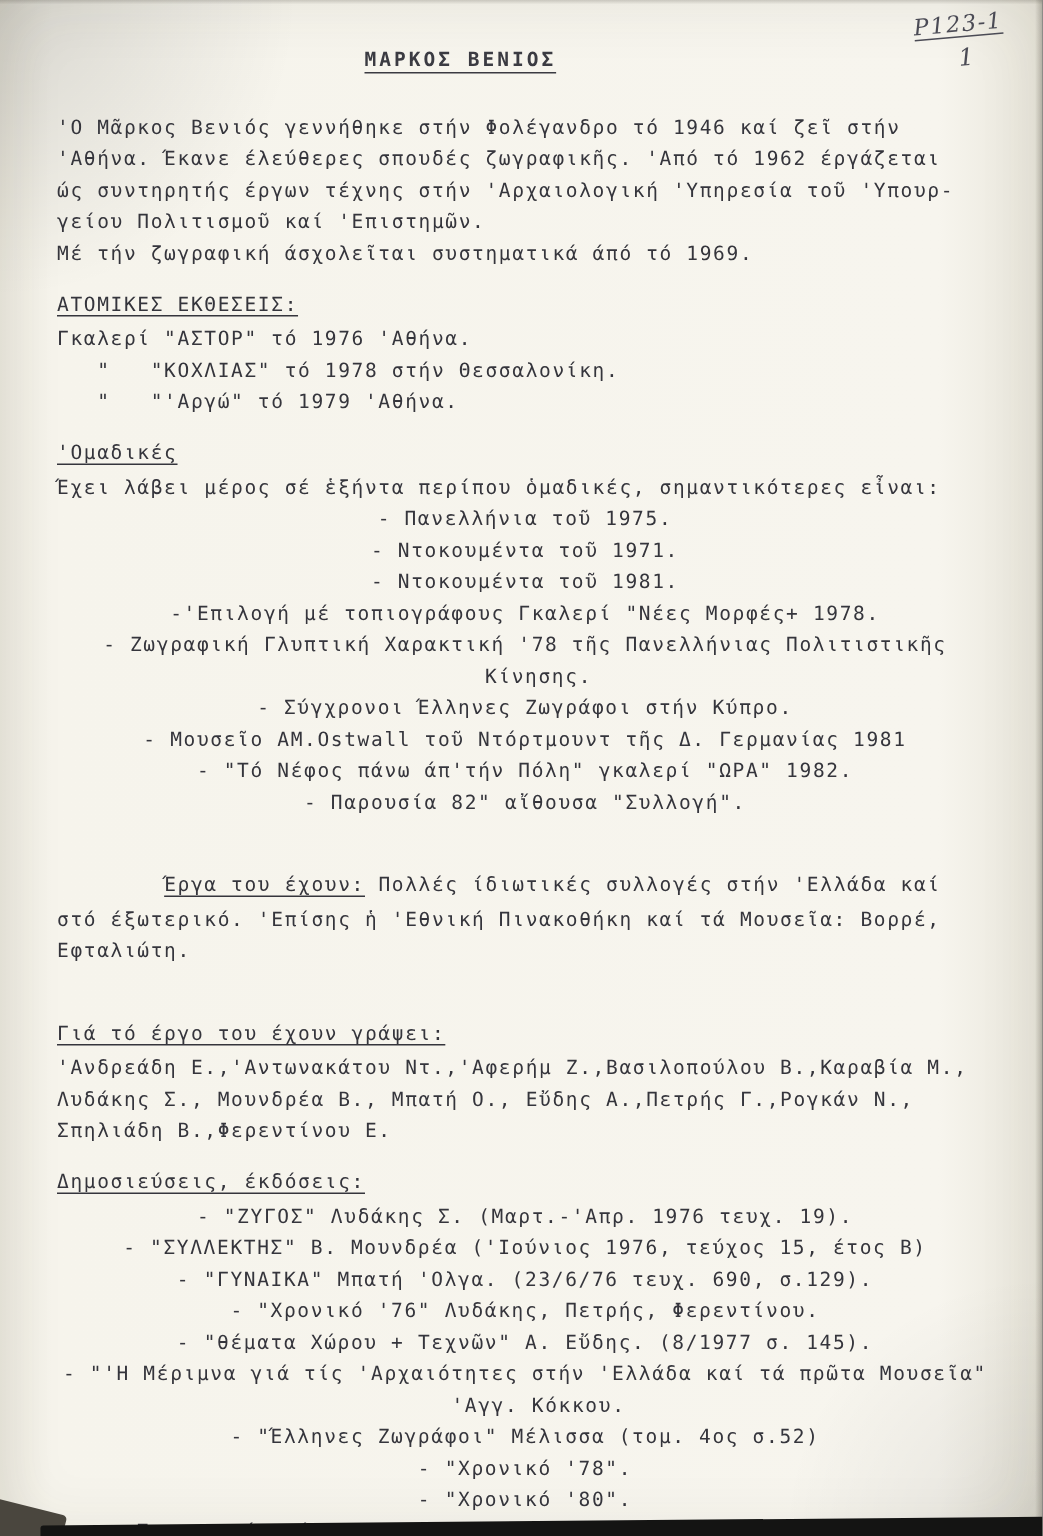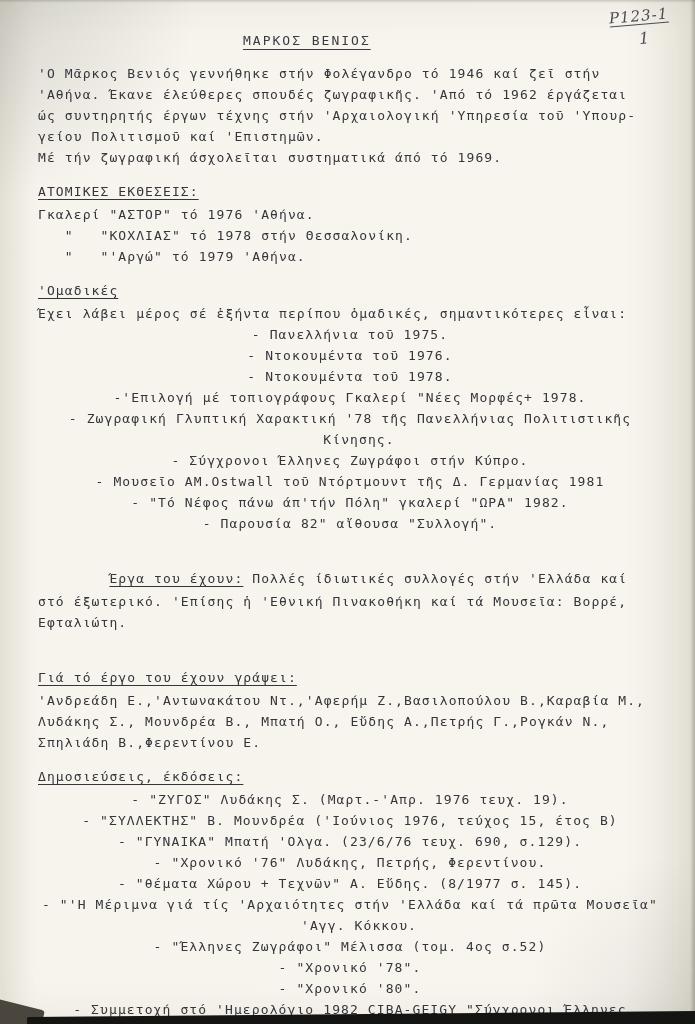--- a/index.html
+++ b/index.html
@@ -20,25 +20,25 @@
     letter-spacing: 1.1px;
     box-shadow: inset 0 0 45px rgba(60,55,40,0.10);
   }
   .content {
     position: absolute;
     top: 30px; left: 38px; right: 33px;
   }
   .title {
     display: inline-block;
     margin-left: 205px;
-    margin-bottom: 12px;
+    margin-bottom: 24px;
     text-decoration: underline;
     text-underline-offset: 4px;
     letter-spacing: 2px;
-    font-weight: normal;
+    font-weight: bold;
     color: #3b3b42;
   }
   .line, .item, .para { white-space: pre-wrap; }
   .section { margin-top: 13px; }
   .heading {
     display: inline-block;
     text-decoration: underline;
     text-underline-offset: 3px;
     margin-bottom: 2px;
   }
@@ -110,22 +110,22 @@
       <div><span class="heading">ΑΤΟΜΙΚΕΣ ΕΚΘΕΣΕΙΣ:</span></div>
       <div class="line">Γκαλερί "ΑΣΤΟΡ" τό 1976 'Αθήνα.</div>
       <div class="line">   "   "ΚΟΧΛΙΑΣ" τό 1978 στήν Θεσσαλονίκη.</div>
       <div class="line">   "   "'Αργώ" τό 1979 'Αθήνα.</div>
     </div>
 
     <div class="section">
       <div><span class="heading">'Ομαδικές</span></div>
       <div class="line">Έχει λάβει μέρος σέ ἑξήντα περίπου ὁμαδικές, σημαντικότερες εἶναι:</div>
       <div class="item">- Πανελλήνια τοῦ 1975.</div>
-      <div class="item">- Ντοκουμέντα τοῦ 1976.</div>
-      <div class="item">- Ντοκουμέντα τοῦ 1978.</div>
+      <div class="item">- Ντοκουμέντα τοῦ 1971.</div>
+      <div class="item">- Ντοκουμέντα τοῦ 1981.</div>
       <div class="item">-'Επιλογή μέ τοπιογράφους Γκαλερί "Νέες Μορφές+ 1978.</div>
       <div class="item">- Ζωγραφική Γλυπτική Χαρακτική '78 τῆς Πανελλήνιας Πολιτιστικῆς Κίνησης.</div>
       <div class="item">- Σύγχρονοι Έλληνες Ζωγράφοι στήν Κύπρο.</div>
       <div class="item">- Μουσεῖο ΑΜ.Ostwall τοῦ Ντόρτμουντ τῆς Δ. Γερμανίας 1981</div>
       <div class="item">- "Τό Νέφος πάνω άπ'τήν Πόλη" γκαλερί "ΩΡΑ" 1982.</div>
       <div class="item">- Παρουσία 82" αἴθουσα "Συλλογή".</div>
     </div>
 
     <div class="section">
       <div class="para">

